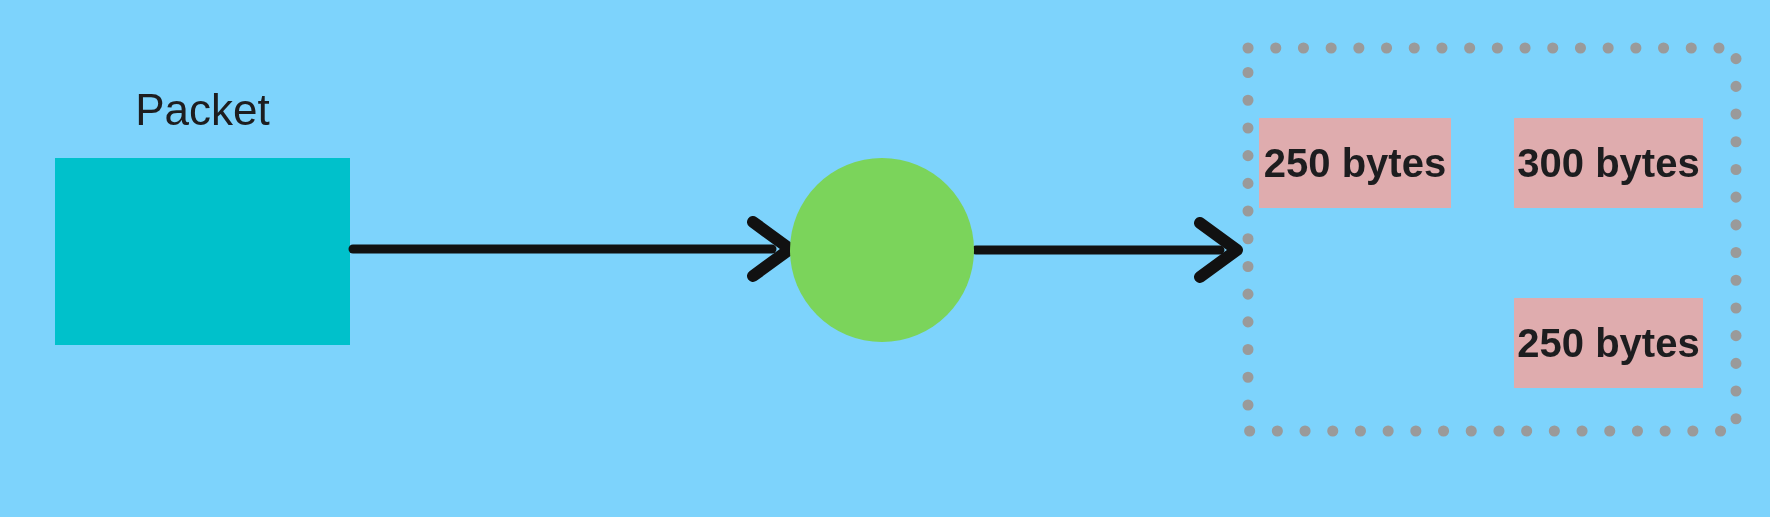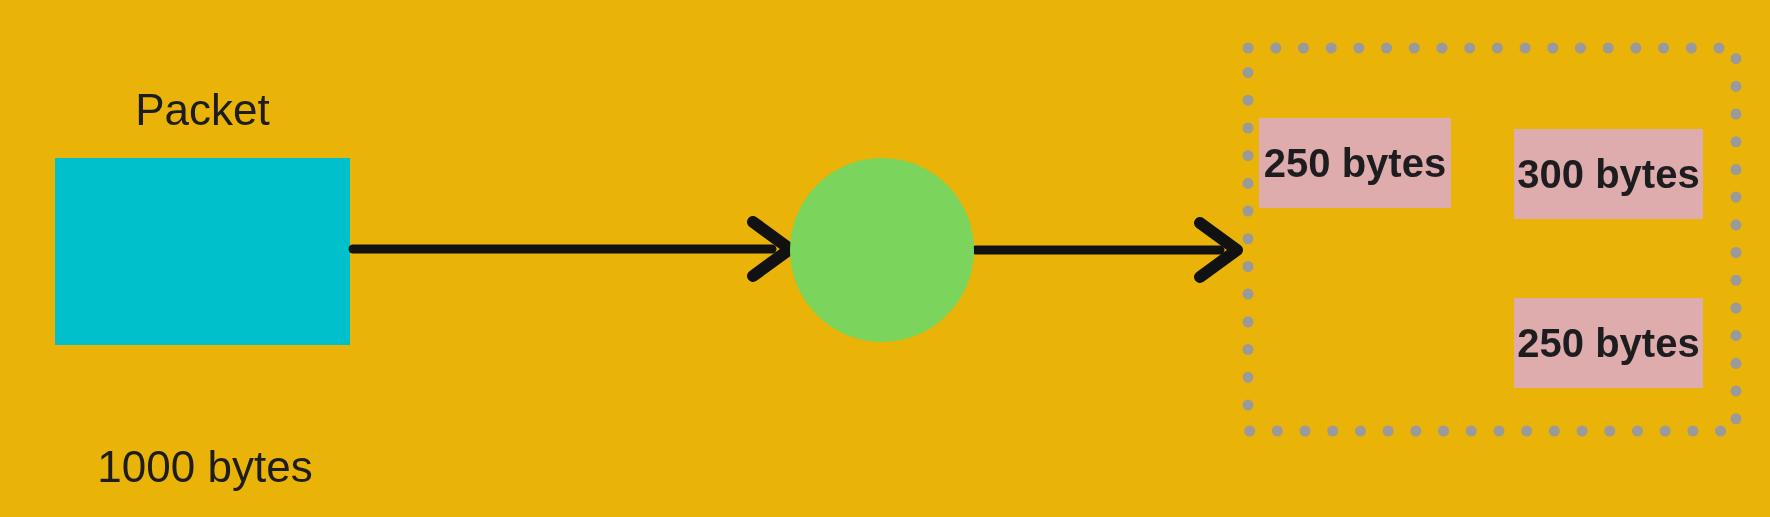--- a/index.html
+++ b/index.html
@@ -4,21 +4,21 @@
 <style>
   html, body {
     margin: 0;
     padding: 0;
     background: #ffffff;
   }
   .canvas {
     position: relative;
     width: 1770px;
     height: 517px;
-    background: #eab308;
+    background: #7dd3fc;
     font-family: "Liberation Sans", "DejaVu Sans", sans-serif;
     color: var(--text, #1d1d1f);
     overflow: hidden;
   }
   .label {
     position: absolute;
     font-size: 44px;
     line-height: 1.1;
     text-align: center;
     color: var(--text, #1d1d1f);
@@ -81,38 +81,37 @@
     background: var(--fragment-fill, #dfacae);
     display: flex;
     align-items: center;
     justify-content: center;
     font-size: 40px;
     color: var(--text, #1d1d1f);
     white-space: nowrap;
     font-weight: bold;
   }
   .frag-1 { left: 17px;  top: 76px;  }
-  .frag-2 { left: 272px; top: 87px;  width: 189px; }
+  .frag-2 { left: 272px; top: 76px;  width: 189px; }
   .frag-3 { left: 17px;  top: 256px; }
   .frag-4 { left: 272px; top: 256px; width: 189px; }
   .packet-label    { left: 55px;   top: 86px;  width: 295px; }
   .packet-size     { left: 55px;   top: 443px; width: 300px; }
   .router-label    { left: 731px;  top: 445px; width: 300px; }
   .fragments-label { left: 1341px; top: 445px; width: 300px; }
 </style>
 </head>
 <body>
 
 <div class="canvas">
 
   <div class="label packet-label">Packet</div>
 
   <div class="packet-rect"></div>
 
-  <div class="label packet-size">1000 bytes</div>
 
   <svg class="arrows" width="1770" height="517">
     <g>
       <line x1="353" y1="249" x2="772" y2="249"></line>
       <polyline points="753,222 790,249 753,276"></polyline>
     </g>
     <g>
       <line x1="976" y1="250" x2="1220" y2="250"></line>
       <polyline points="1200,223 1237,250 1200,277"></polyline>
     </g>

